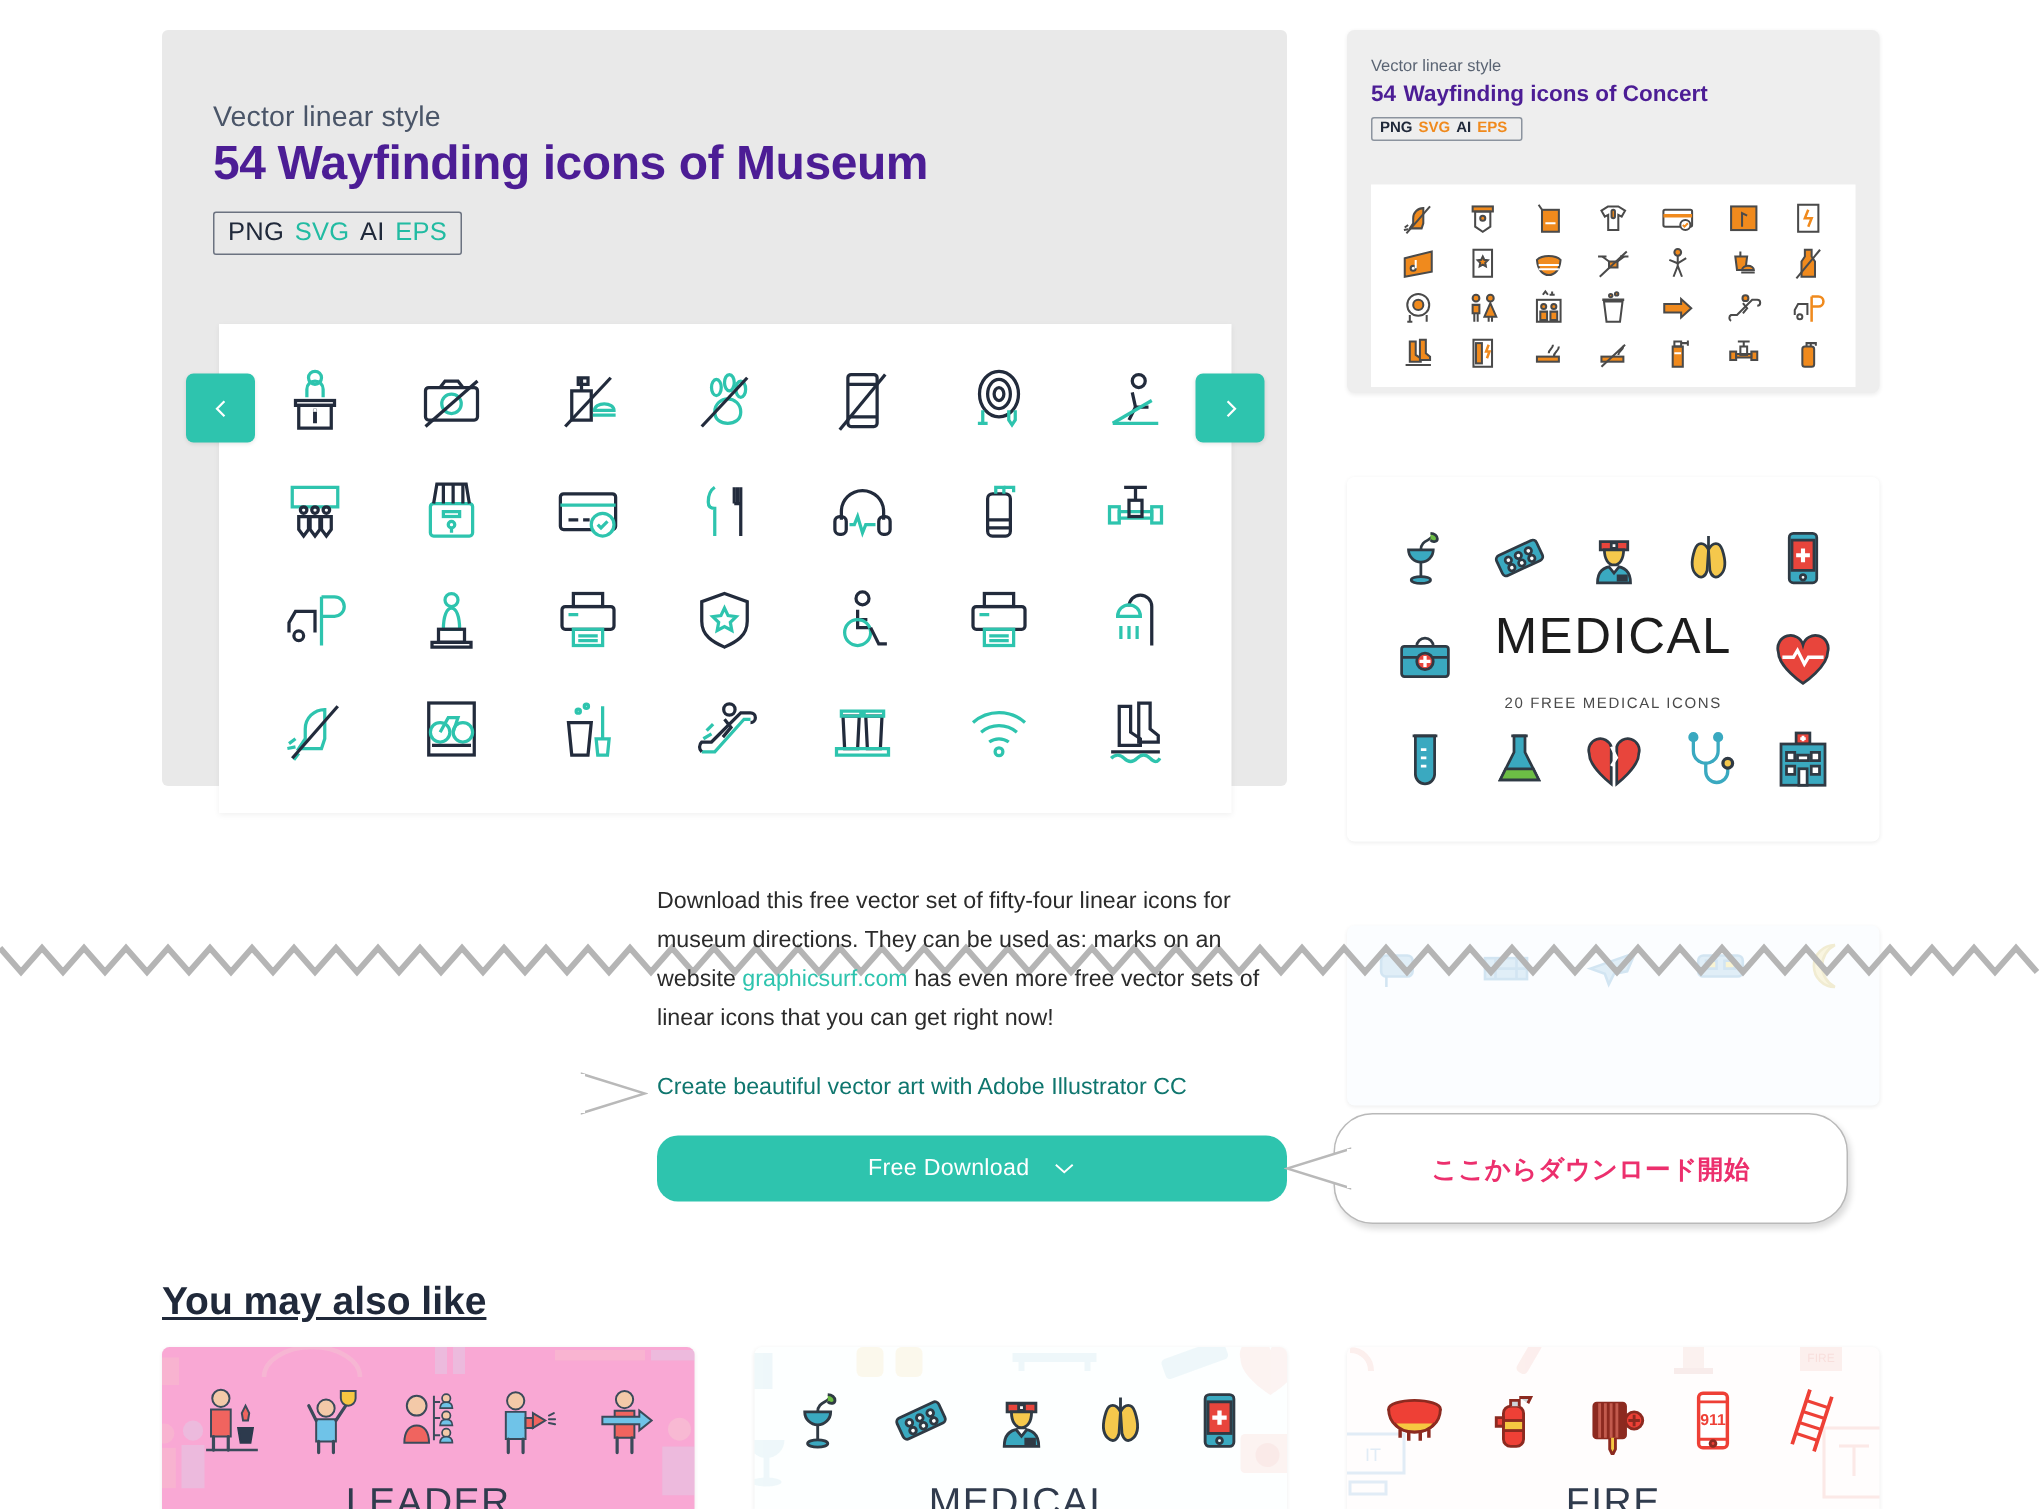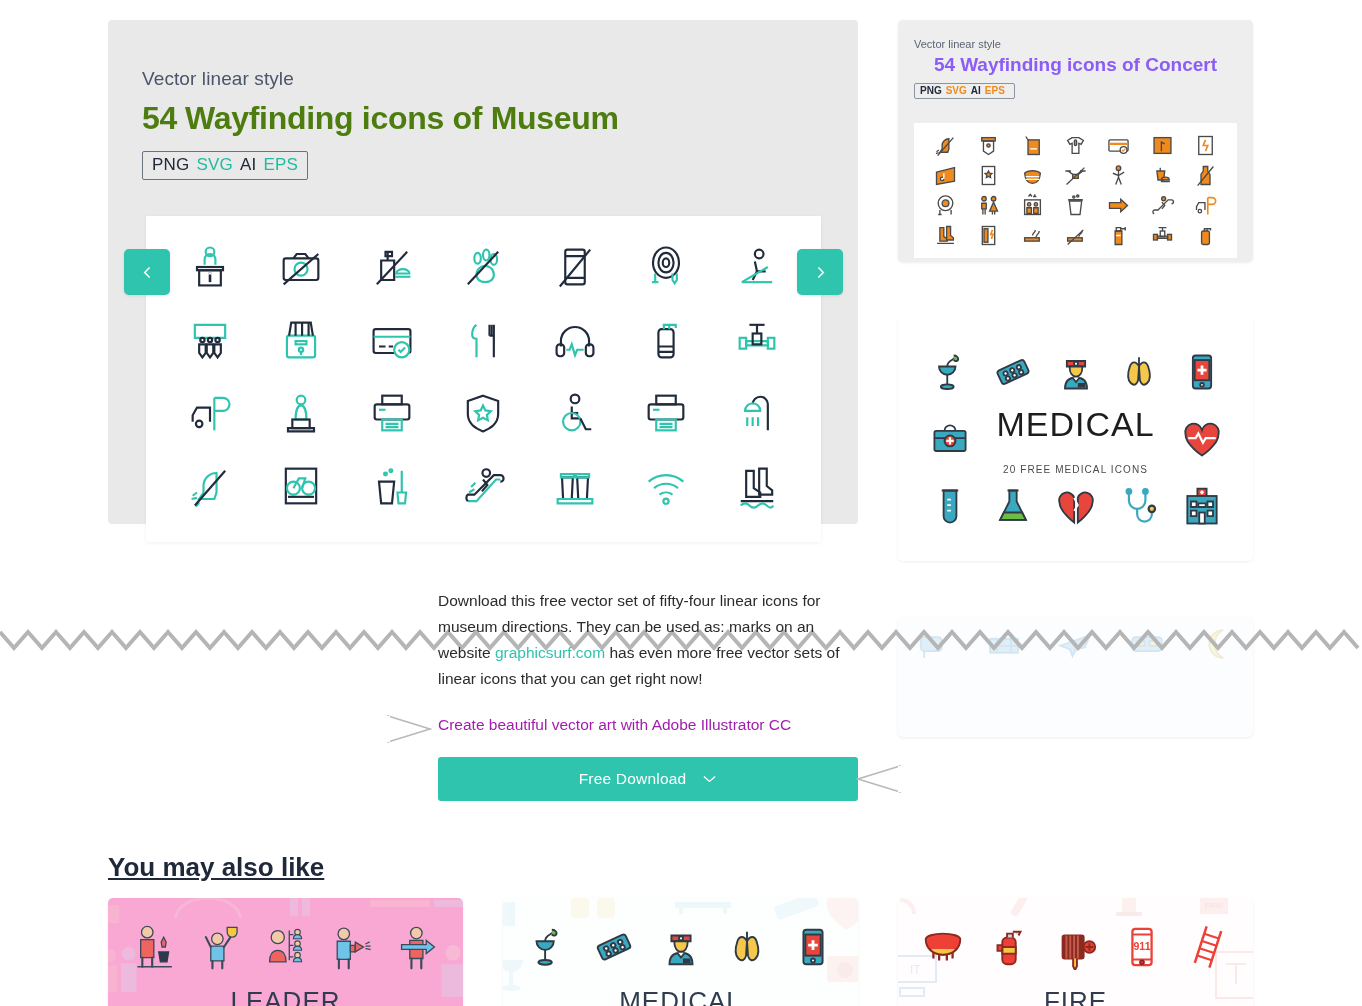--- a/index.html
+++ b/index.html
@@ -21,22 +21,21 @@
     width: 750px; height: 504px;
     background: #e9e9e9;
     border-radius: 4px;
   }
   .preview-head { padding: 48px 0 0 34px; }
   .eyebrow {
     font-size: 19px; color: #4a5568; letter-spacing: .1px;
     font-weight: 400;
   }
   .headline {
-    margin-top: 10px;
-    font-size: 32px; font-weight: 700; color: #4d7c0f;
+    font-size: 32px; font-weight: 700; color: #4c1d95;
     letter-spacing: -.3px; white-space: nowrap;
   }
   .headline .num { margin-right: 8px; }
   .formats {
     display: inline-block; margin-top: 14px;
     border: 1.5px solid #6b7280; border-radius: 2px;
     padding: 3px 9px 4px 9px;
     font-size: 17px; font-weight: 500; letter-spacing: .2px;
   }
   .formats span { margin-right: 7px; }
@@ -77,21 +76,21 @@
   
   .thumb {
     position: absolute; left: 898px; width: 355px;
     border-radius: 5px; overflow: hidden;
     background: #eeeeee;
     box-shadow: 0 1px 3px rgba(0,0,0,.07);
   }
   .thumb-concert { top: 20px; height: 242px; background: #eeeeee; }
   .tc-head { padding: 18px 0 0 16px; }
   .tc-eyebrow { font-size: 11px; color: #5a6473; }
-  .tc-title { margin-top: 4px; font-size: 19px; font-weight: 700; color: #8b5cf6; white-space: nowrap; margin-left: 20px; }
+  .tc-title { margin-top: 4px; font-size: 15px; font-weight: 700; color: #4c1d95; white-space: nowrap; }
   .tc-title .num { margin-right: 5px; }
   .tc-formats {
     display: inline-block; margin-top: 7px;
     border: 1px solid #8b939e; border-radius: 2px;
     padding: 1px 5px 2px 5px; font-size: 10px; font-weight: 600;
   }
   .tc-formats span { margin-right: 4px; }
   .fmt-or { color: #f08a1d; }
   .tc-sheet {
     position: absolute; left: 16px; top: 103px;
@@ -143,28 +142,28 @@
   }
 
   
   .desc {
     position: absolute; left: 438px; top: 588px; width: 420px;
     font-size: 15.5px; line-height: 26px; color: #2b2b2b;
   }
   .desc a, .link-acc { color: #2ec4ae; text-decoration: none; }
   .illustrator-link {
     position: absolute; left: 438px; top: 716px;
-    font-size: 15.5px; color: #a21caf; text-decoration: none;
+    font-size: 15.5px; color: #0f766e; text-decoration: none;
   }
 
   
   .dl-btn {
     position: absolute; left: 438px; top: 757px;
     width: 420px; height: 44px;
-    background: #2ec4ae; border: none; border-radius: 3px;
+    background: #2ec4ae; border: none; border-radius: 14px;
     display: flex; align-items: center; justify-content: center;
     gap: 16px; cursor: pointer;
   }
   .dl-btn .dl-label { color: #fff; font-size: 15.5px; letter-spacing: .2px; }
   .dl-btn svg { width: 15px; height: 10px; stroke: #fff; stroke-width: 2; fill: none; }
 
   
   .bubble {
     position: absolute;
     background: #fff;
@@ -858,20 +857,23 @@
     <svg viewBox="0 0 24 14">
         <polyline points="3,3 12,11 21,3"></polyline>
       </svg>
   </button>
 
   <svg class="tail" style="left:386px; top:712px; width:46px; height:34px;" viewBox="0 0 46 34">
     <path d="M2 4 L44 17 L2 30 Z" fill="#ffffff" stroke="#b9b9b9" stroke-width="1.6"></path>
     <path d="M2 4 L2 30" stroke="#ffffff" stroke-width="4"></path>
   </svg>
 
+  <div class="bubble bubble-right">
+    <span>ここからダウンロード開始</span>
+  </div>
   <svg class="tail" style="left:856px; top:762px; width:46px; height:34px;" viewBox="0 0 46 34">
     <path d="M44 4 L2 17 L44 30 Z" fill="#ffffff" stroke="#b9b9b9" stroke-width="1.6"></path>
     <path d="M44 4 L44 30" stroke="#ffffff" stroke-width="4"></path>
   </svg>
 
   <h2 class="yma-title">You may also like</h2>
 
   <div class="yma-row">
 
     <div class="yma-card yma-1">

